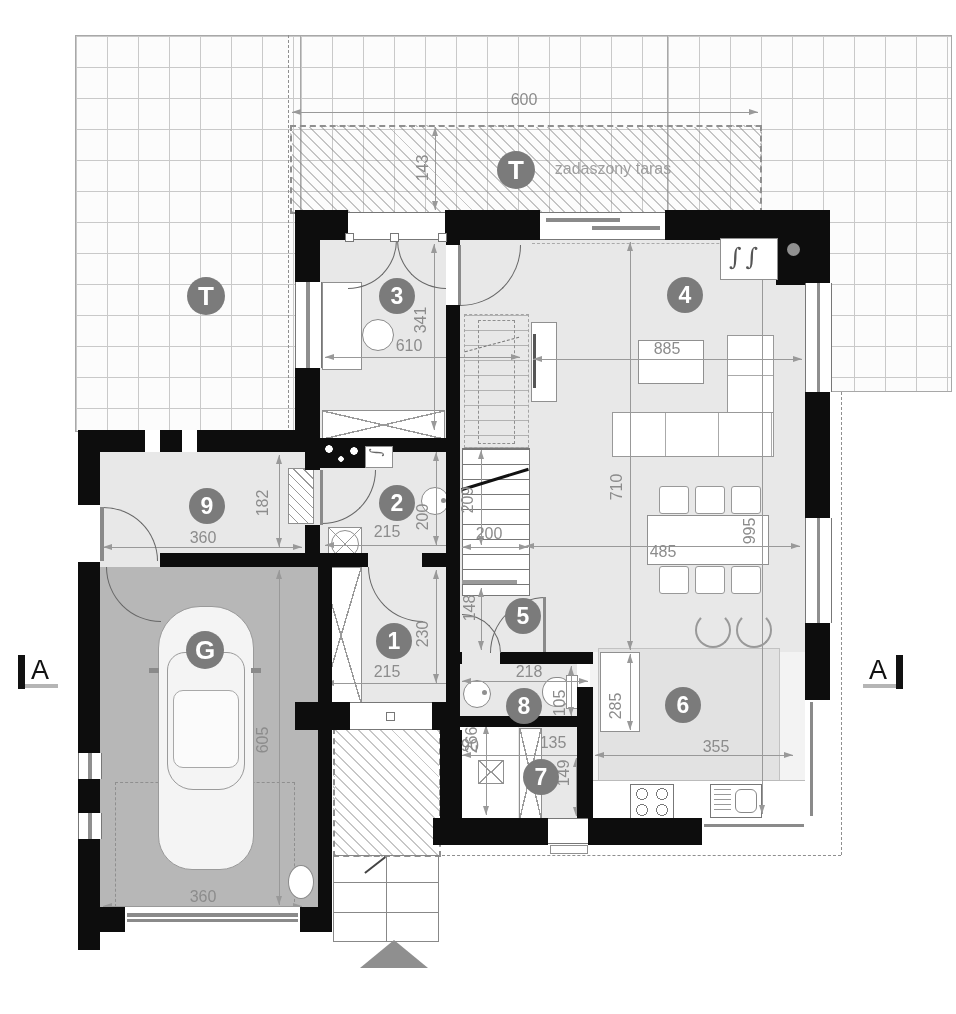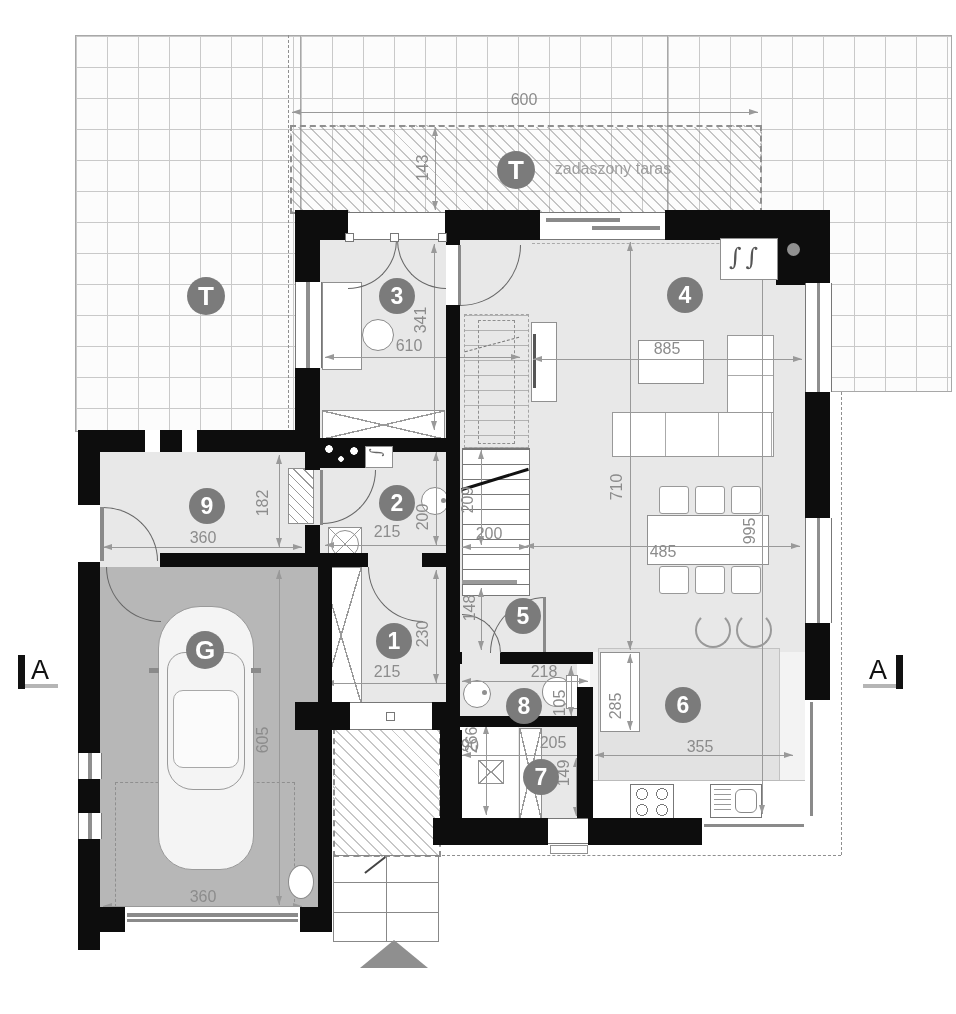--- a/index.html
+++ b/index.html
@@ -303,28 +303,28 @@
   <div class="label v" style="left:617px;top:487px">710</div>
   <div class="label" style="left:663px;top:552px">485</div>
   <div class="label v" style="left:750px;top:531px">995</div>
   <div class="label" style="left:387px;top:532px">215</div>
   <div class="label v" style="left:423px;top:517px">200</div>
   <div class="label" style="left:387px;top:672px">215</div>
   <div class="label v" style="left:423px;top:634px">230</div>
   <div class="label v" style="left:468px;top:500px">209</div>
   <div class="label" style="left:489px;top:534px">200</div>
   <div class="label v" style="left:470px;top:608px">148</div>
-  <div class="label" style="left:544px;top:672px">218</div>
+  <div class="label" style="left:529px;top:672px">218</div>
   <div class="label v" style="left:560px;top:703px">105</div>
   <div class="label v" style="left:472px;top:740px">266</div>
   <div class="label" style="left:470px;top:746px">90</div>
-  <div class="label" style="left:553px;top:743px">205</div>
+  <div class="label" style="left:553px;top:743px">135</div>
   <div class="label v" style="left:564px;top:773px">149</div>
   <div class="label v" style="left:616px;top:706px">285</div>
-  <div class="label" style="left:700px;top:747px">355</div>
+  <div class="label" style="left:716px;top:747px">355</div>
   <div class="label" style="left:203px;top:538px">360</div>
   <div class="label v" style="left:263px;top:503px">182</div>
   <div class="label v" style="left:263px;top:740px">605</div>
   <div class="label" style="left:203px;top:897px">360</div>
   <div class="label" style="left:613px;top:169px;color:#9e9e9e">zadaszony taras</div>
 
   <div class="circle" style="left:394px;top:641px">1</div>
   <div class="circle" style="left:397px;top:503px">2</div>
   <div class="circle" style="left:397px;top:296px">3</div>
   <div class="circle" style="left:685px;top:295px">4</div>

